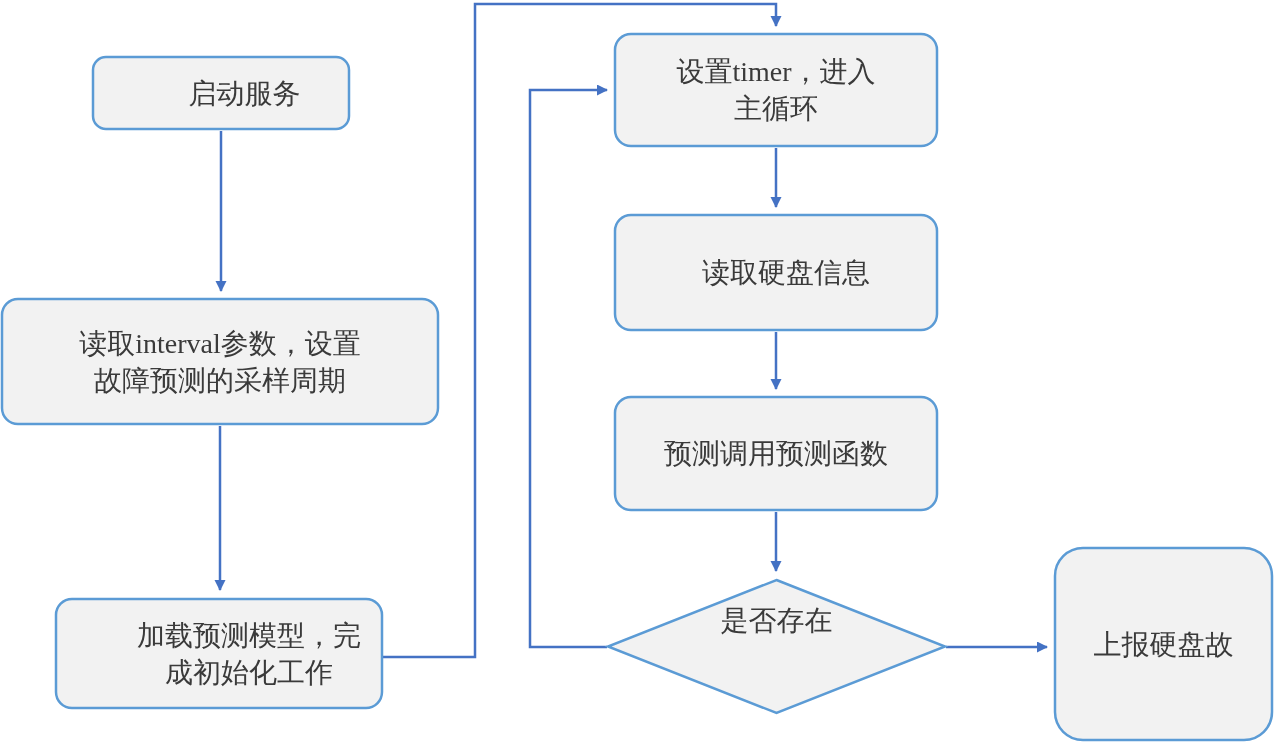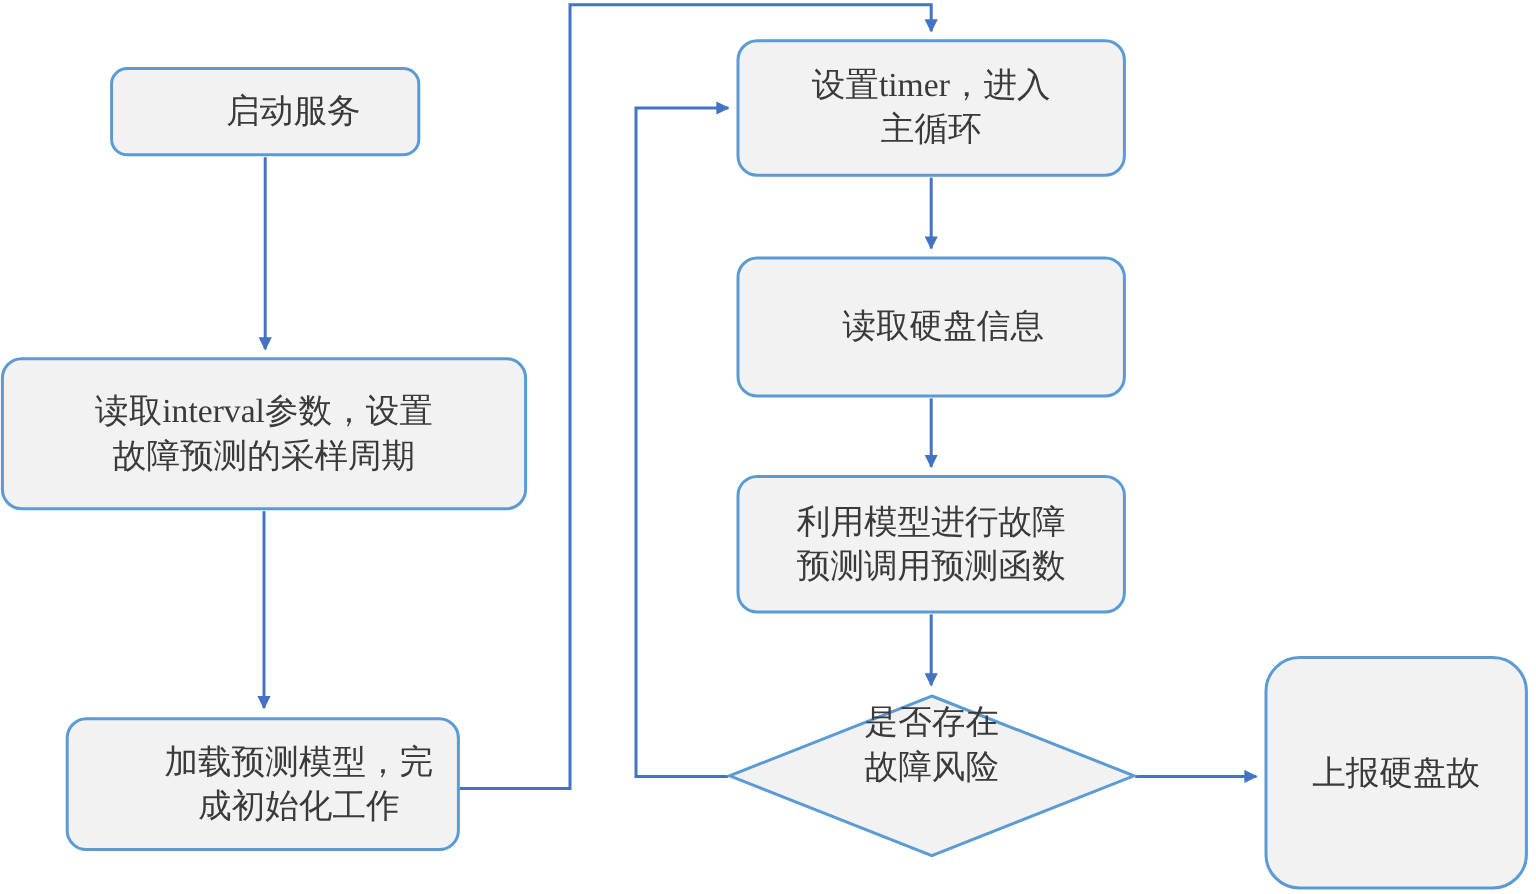--- a/index.html
+++ b/index.html
@@ -95,26 +95,24 @@
   <div class="node-label" style="left:615px; top:34px; width:322px; height:112px;">
     <div>设置timer，进入</div>
     <div>主循环</div>
   </div>
 
   <div class="node-label" style="left:615px; top:215px; width:342px; height:115px;">
     <div>读取硬盘信息</div>
   </div>
 
   <div class="node-label" style="left:615px; top:397px; width:322px; height:113px;">
-    <div>利用模型进行故障</div>
     <div>预测调用预测函数</div>
   </div>
 
   <div class="node-label" style="left:608px; top:556px; width:337px; height:133px;font-family:Liberation Mono, monospace;">
     <div>是否存在</div>
-    <div>故障风险</div>
   </div>
 
   <div class="node-label" style="left:1055px; top:548px; width:217px; height:192px;">
     <div>上报硬盘故</div>
   </div>
 
 </div>
 
 </body></html>

